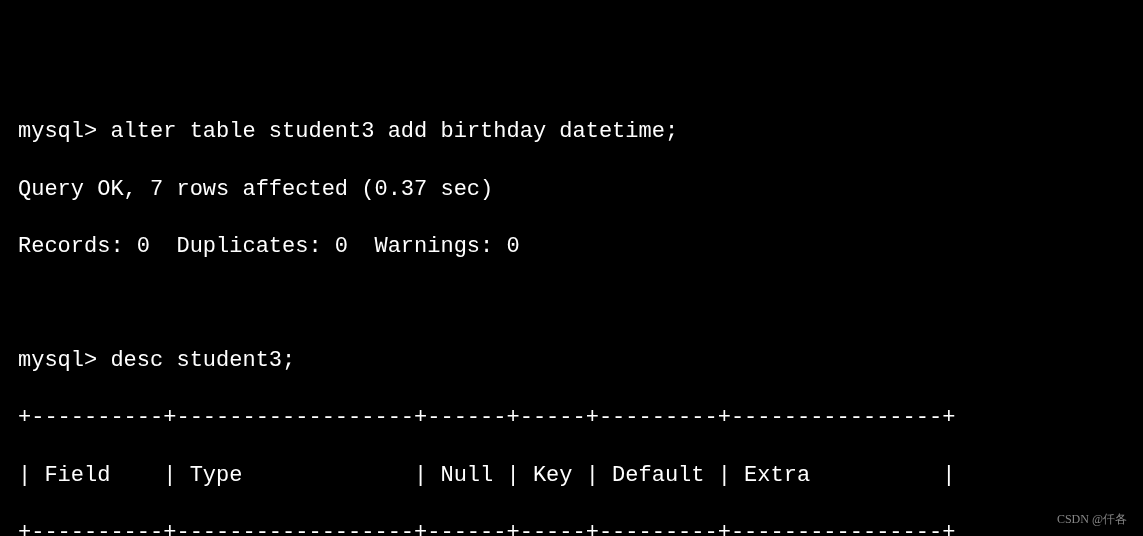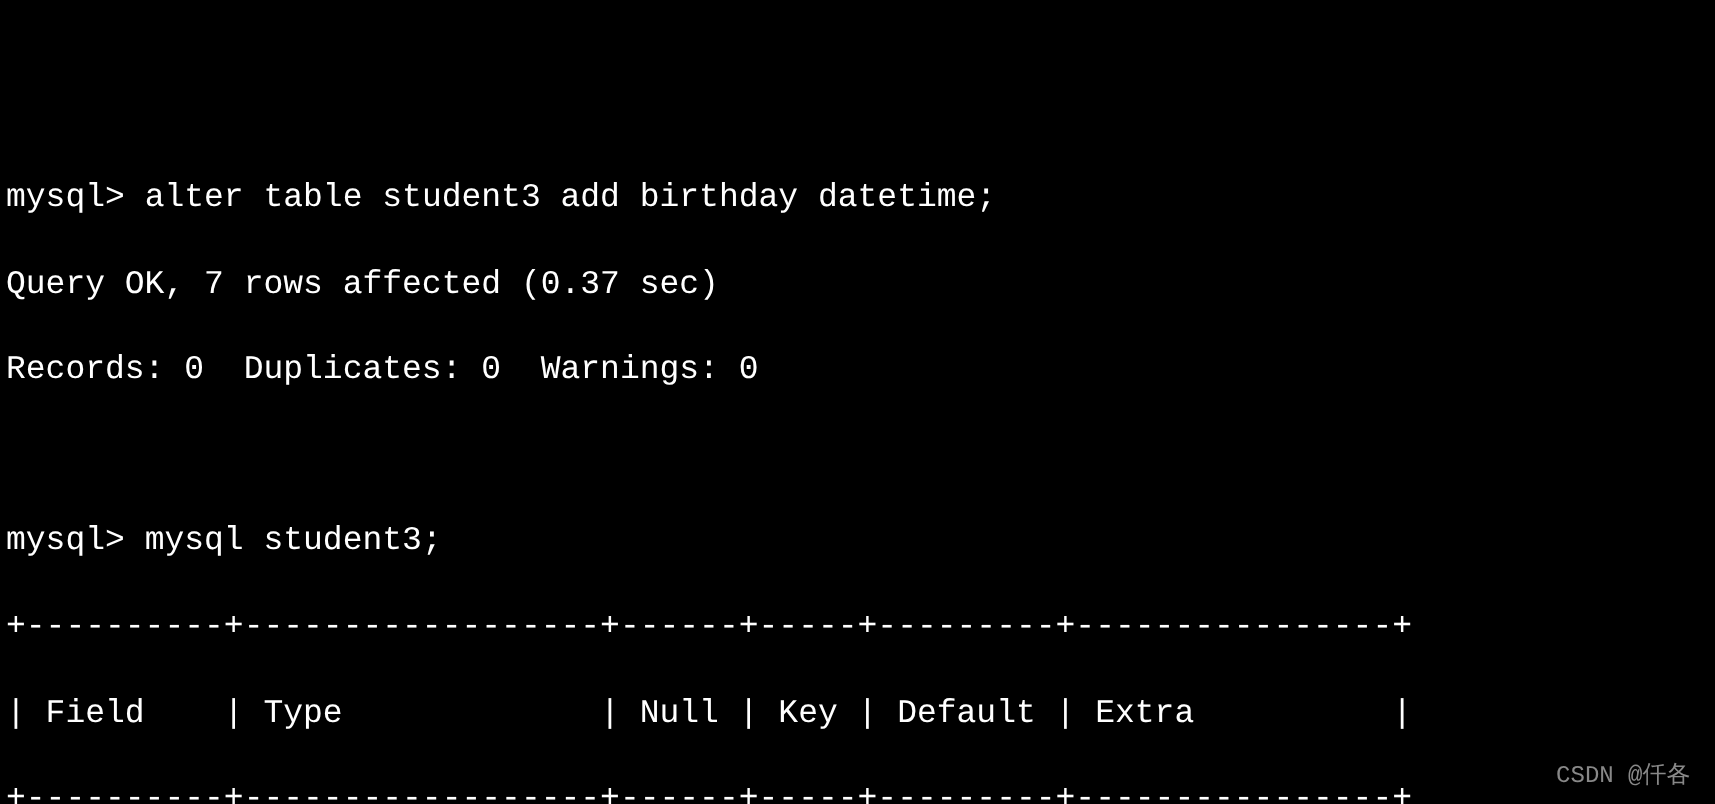--- a/index.html
+++ b/index.html
@@ -15,40 +15,41 @@
       line-height: 1.3;
       padding: 4px;
       width: 1143px;
       height: 536px;
       overflow: hidden;
       position: relative;
       white-space: pre;
     }
     .line {
       display: block;
+      margin-left: 14px;
     }
     .watermark {
       position: absolute;
       bottom: 8px;
       right: 16px;
       color: #888888;
-      font-size: 16px;
-      font-family: Liberation Mono, monospace;
+      font-size: 12px;
+      font-family: Liberation Serif, serif;
     }
   </style>
 </head>
 <body>
 
 
 
 <span class="line"><span>mysql&gt;</span> <span>alter table student3 add birthday datetime;</span></span>
 <span class="line">Query OK, 7 rows affected (0.37 sec)</span>
 <span class="line">Records: 0  Duplicates: 0  Warnings: 0</span>
 <span class="line"> </span>
-<span class="line"><span>mysql&gt;</span> <span>mysql student3;</span></span>
+<span class="line"><span>mysql&gt;</span> <span>desc student3;</span></span>
 <span class="line">+----------+------------------+------+-----+---------+----------------+</span>
 <span class="line" id="header-row">| Field    | Type             | Null | Key | Default | Extra          |</span>
 <span class="line">+----------+------------------+------+-----+---------+----------------+</span>
 
 
 
 
 <div class="watermark">CSDN @仟各</div>
 
 

